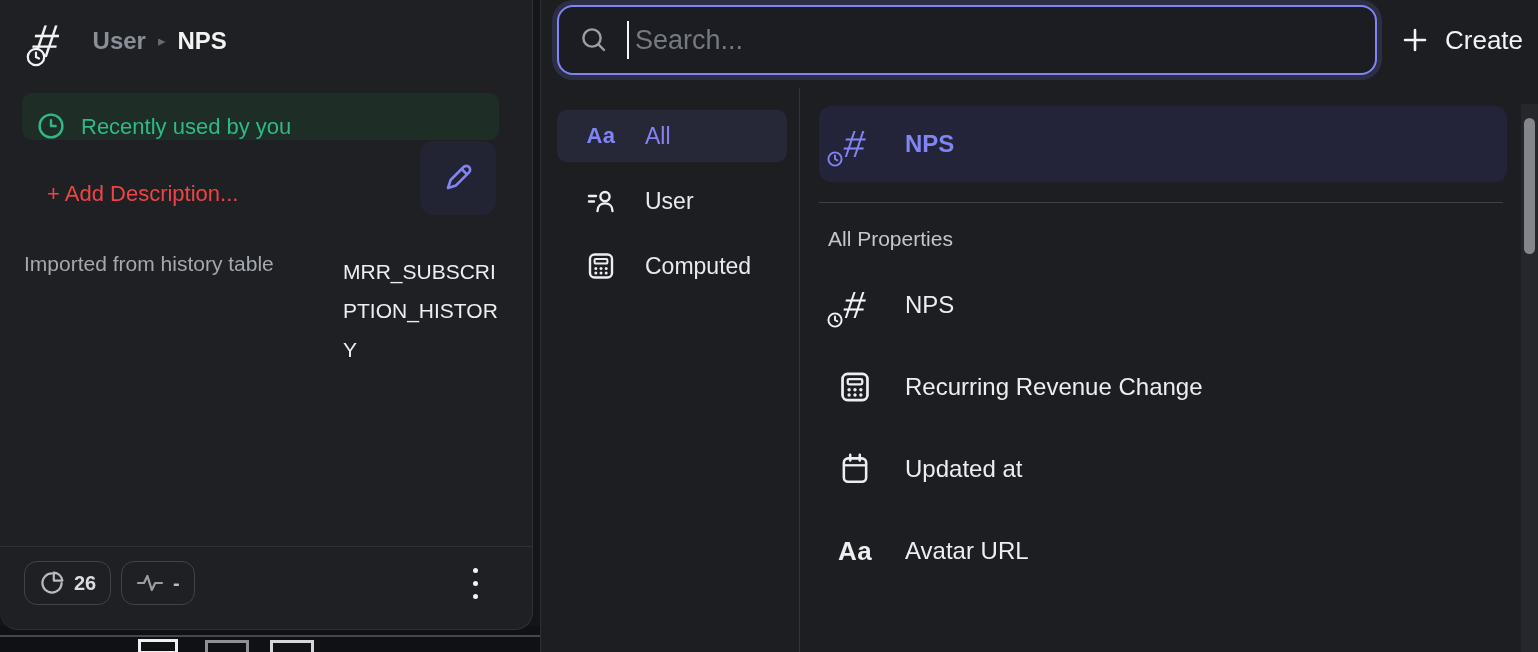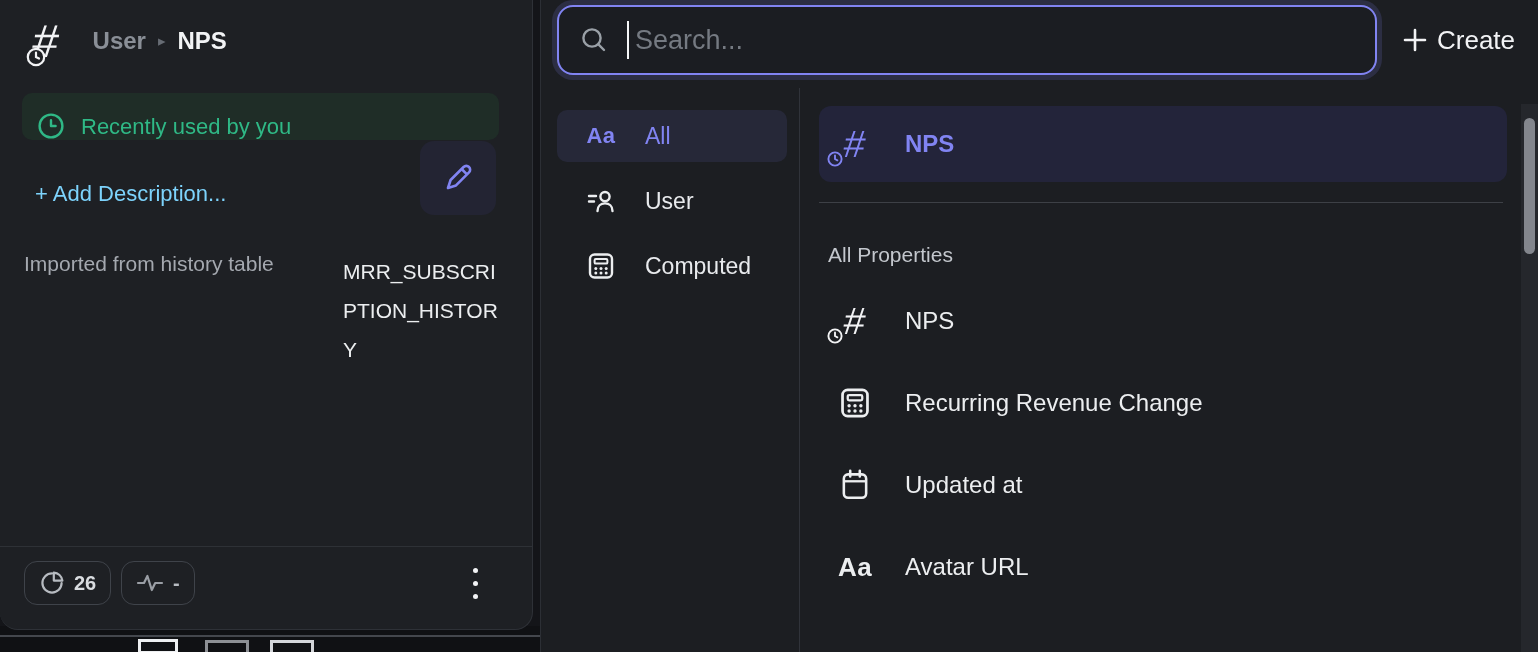--- a/index.html
+++ b/index.html
@@ -46,22 +46,22 @@
   .hc-white .hash { color: #f2f3f5; }
 
   .recent-pill {
     position: absolute; left: 22px; top: 93px; width: 477px; height: 47px;
     background: #1f2d27; border-radius: 10px;
     display: flex; align-items: flex-end; gap: 16px; padding-left: 15px;
   }
   .recent-pill span { color: #2fb986; font-size: 22px; font-weight: 500; }
 
   .add-desc {
-    position: absolute; left: 35px; top: 181px;
-    color: #7dd3fc; font-size: 22px; cursor: pointer;
+    position: absolute; left: 47px; top: 181px;
+    color: #ef4444; font-size: 22px; cursor: pointer;
   }
   .edit-btn {
     position: absolute; left: 420px; top: 141px; width: 76px; height: 74px;
     background: #232433; border: none; border-radius: 14px; cursor: pointer;
     display: flex; align-items: center; justify-content: center;
   }
 
   .imported-label {
     position: absolute; left: 24px; top: 252px;
     color: #a4a8af; font-size: 21px;
@@ -107,21 +107,21 @@
     flex: 1; background: transparent; border: none; outline: none;
     font-family: inherit; font-size: 27px; color: #eceef0;
   }
   .search-box input::placeholder { color: #757a82; }
   .caret { width: 2px; height: 38px; background: #f5f6f8; margin-right: -12px; animation: blink 1.1s steps(1) infinite; }
   @keyframes blink { 50% { opacity: 0; } }
 
   .create-btn {
     position: absolute; left: 860px; top: 16px; height: 48px;
     background: none; border: none; cursor: pointer;
-    display: flex; align-items: center; gap: 8px;
+    display: flex; align-items: center; gap: 16px;
     color: #f2f3f5; font-family: inherit; font-size: 26px; font-weight: 500;
     white-space: nowrap;
   }
 
   .filter-col { position: absolute; left: 16px; top: 110px; width: 230px; }
   .filter-row {
     height: 52px; margin-bottom: 13px; border-radius: 10px;
     display: flex; align-items: center; gap: 22px; padding: 0 22px;
     font-size: 23px; font-weight: 500; color: #e8eaed; cursor: pointer;
   }
@@ -136,21 +136,21 @@
   .section-header { font-size: 21px; font-weight: 500; color: #c3c7cd; margin: 0 0 0 9px; }
   .recents-header { padding-top: 28px; }
   .recent-row {
     margin-top: 18px; height: 76px; width: 688px;
     background: #23243a; border-radius: 12px;
     display: flex; align-items: center; gap: 28px; padding-left: 14px;
     cursor: pointer;
   }
   .recent-row .label { color: #8184f2; font-size: 24px; font-weight: 700; }
   .h-divider { margin-top: 20px; width: 684px; height: 1px; background: #3d4046; }
-  .allprops-header { margin-top: 40px; }
+  .allprops-header { margin-top: 24px; }
   .prop-row {
     height: 56px; margin-top: 26px; width: 688px;
     display: flex; align-items: center; gap: 28px; padding-left: 14px;
     cursor: pointer; border-radius: 10px;
   }
   .prop-row .label { color: #eceef0; font-size: 24px; font-weight: 500; }
   .icon-cell { width: 44px; display: flex; justify-content: center; align-items: center; flex-shrink: 0; }
 
   .scrollbar-track {
     position: absolute; right: 0; top: 104px; width: 17px; height: 548px;

